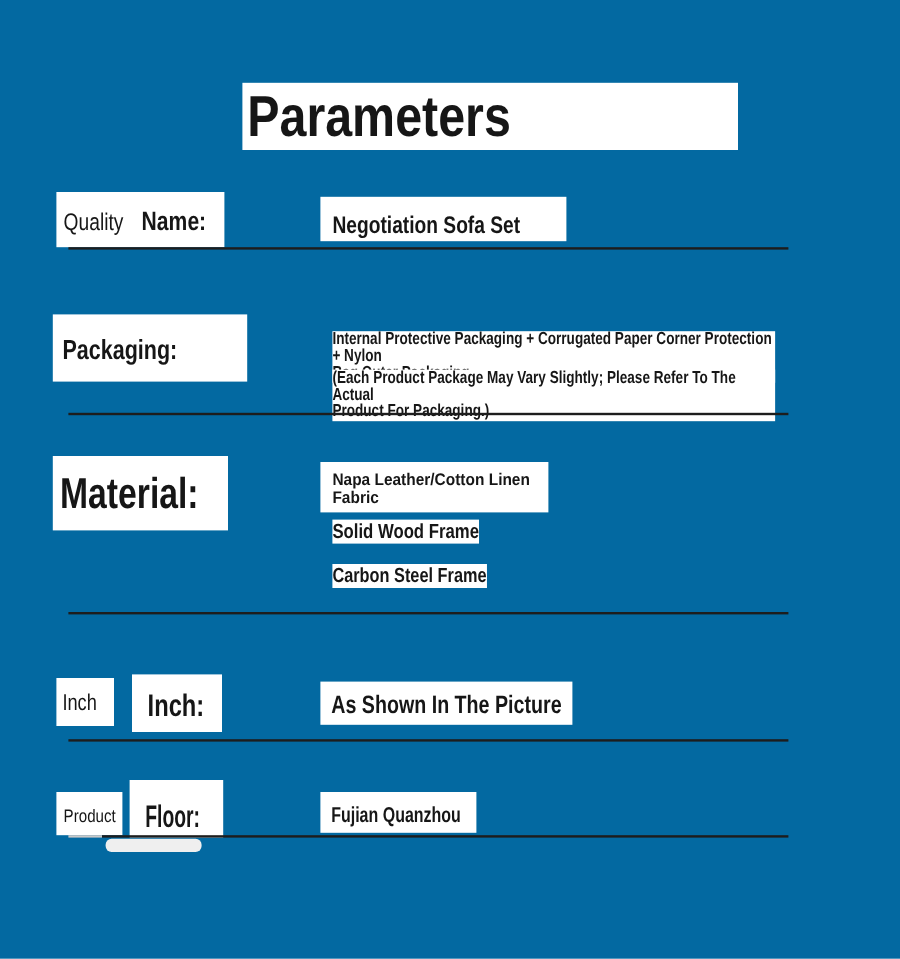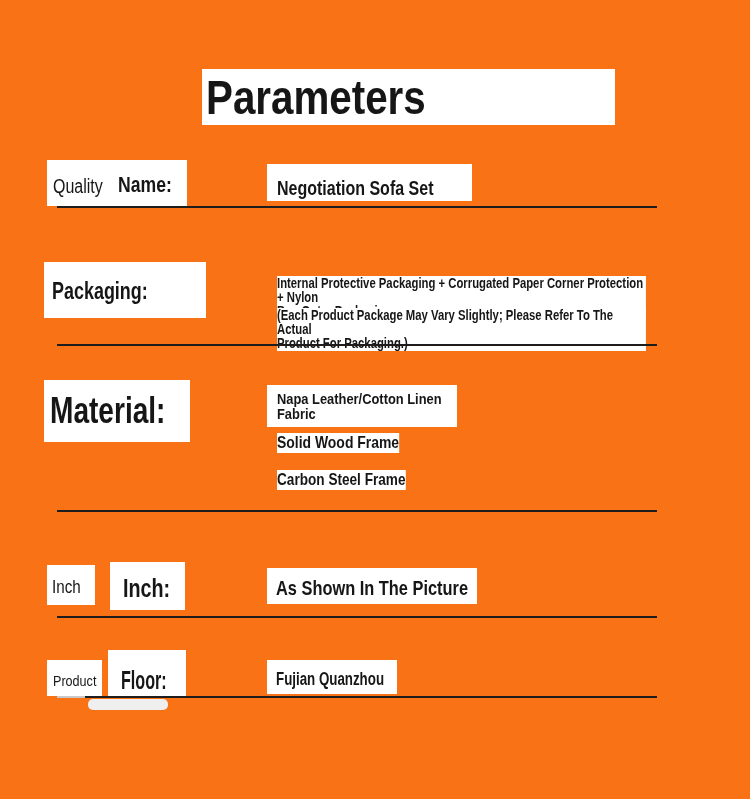--- a/index.html
+++ b/index.html
@@ -1,19 +1,19 @@
 <!DOCTYPE html>
 <html><head>
 <meta charset="utf-8">
 <style>
   html,body{margin:0;padding:0;}
   body{width:750px;height:799px;overflow:hidden;}
   .page{
     position:relative;width:750px;height:799px;
-    background:#f97316;
+    background:#0369a1;
     color:#161616;
     font-family:"Liberation Sans",sans-serif;
   }
   
   .box{position:absolute;background:#ffffff;}
   
   .t{
     position:absolute;white-space:pre-line;
     transform:scaleX(var(--sx,1));transform-origin:0 0;
     color:#161616;

